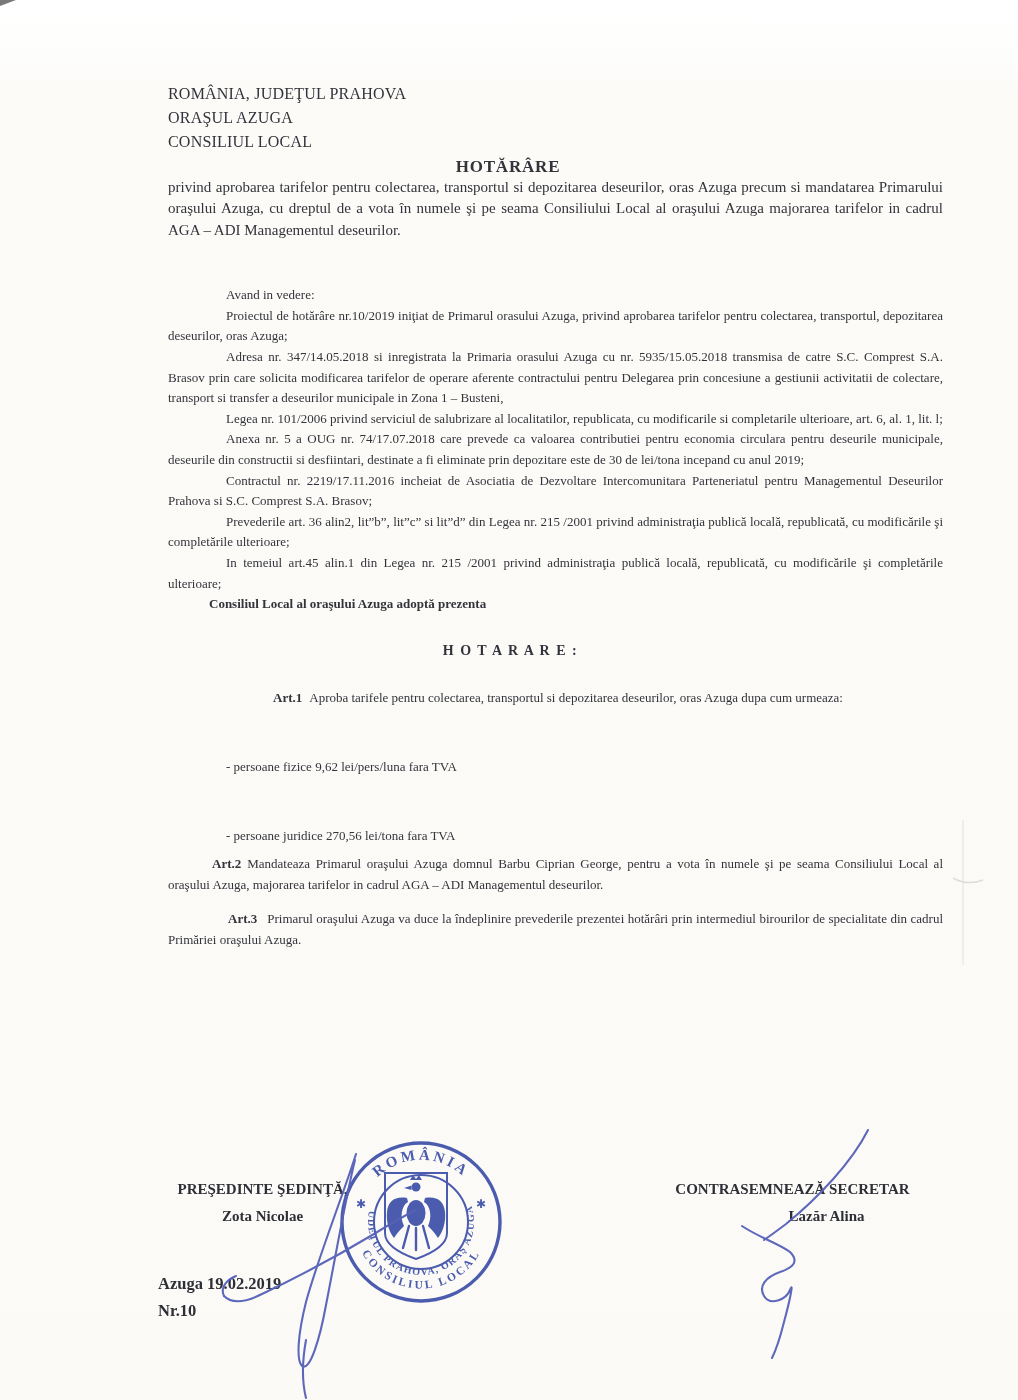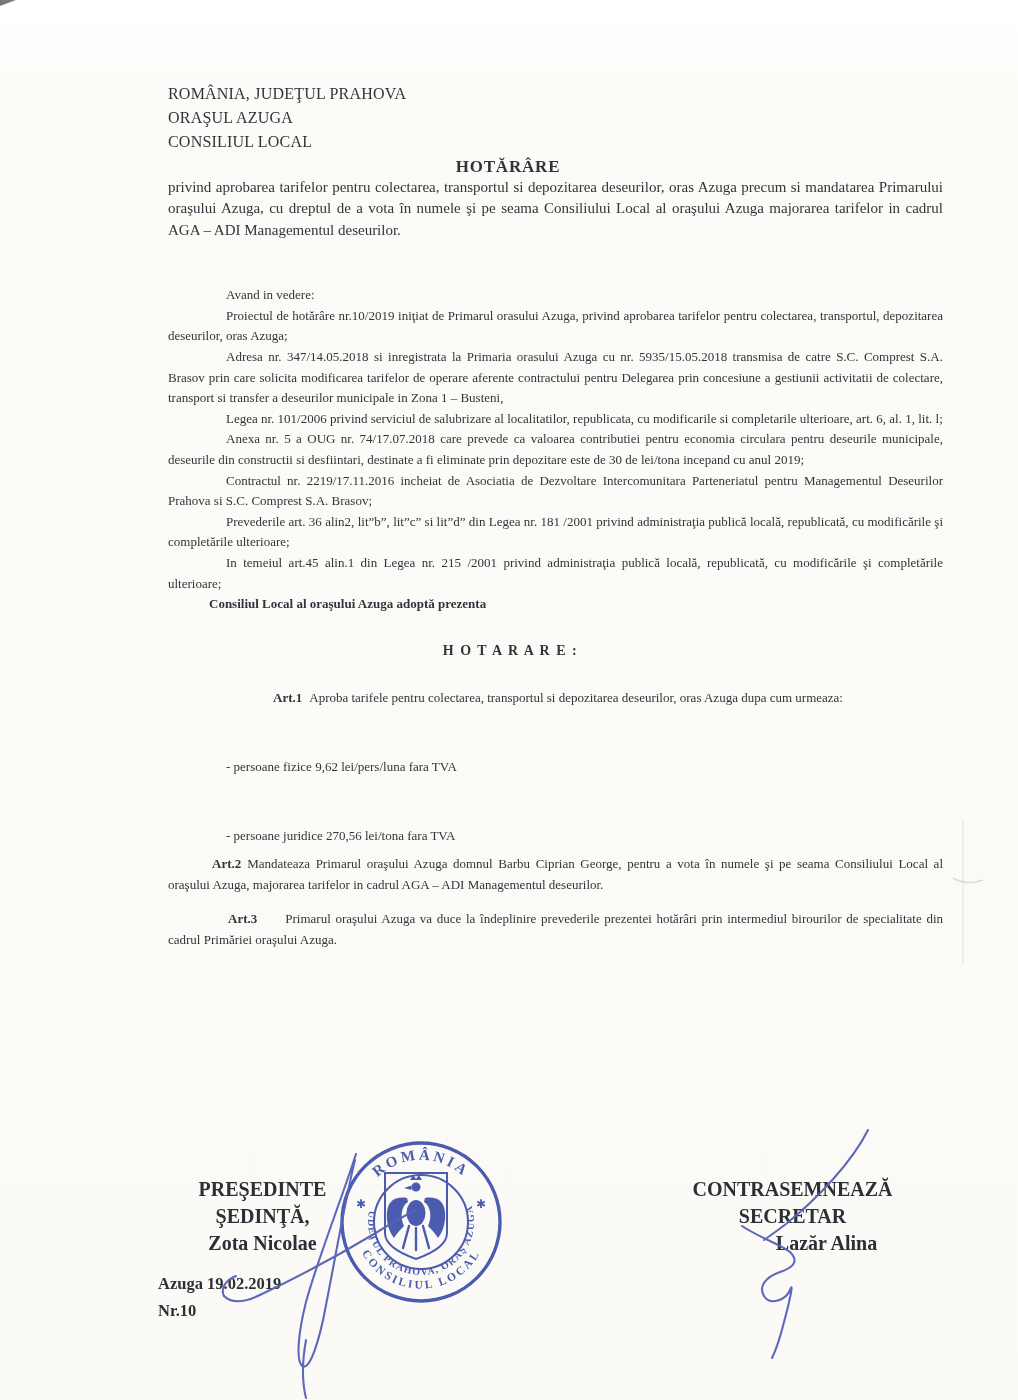--- a/index.html
+++ b/index.html
@@ -19,23 +19,23 @@
   .preamble{margin-top:44px;}
   p{margin:0;font-size:13px;line-height:20.6px;text-align:justify;text-indent:58px;}
   p.adopt{font-weight:bold;text-indent:41px;text-align:left;}
   .hot-heading{margin-top:26px;padding-right:90px;text-align:center;text-indent:0;
     font-weight:bold;font-size:14px;letter-spacing:1.5px;}
   .art b{margin-right:7px;}
   .art.a1{margin-top:27px;text-indent:105px;}
   .art.a2{margin-top:8px;text-indent:44px;}
   .art.a2 b{margin-right:6px;}
   .art.a3{margin-top:14px;text-indent:60px;}
-  .art.a3 b{margin-right:28px;}
+  .art.a3 b{margin-right:10px;}
   .tariff{text-indent:58px;text-align:left;margin-top:48px;}
-  .sig-block{position:absolute;text-align:center;font-weight:bold;font-size:20px;line-height:27px;color:#2e2f36;}
+  .sig-block{position:absolute;text-align:center;font-weight:bold;font-size:15px;line-height:27px;color:#2e2f36;}
   .president{left:160px;top:1176px;width:205px;}
   .secretary{left:645px;top:1176px;width:295px;}
   .secretary .name{position:relative;left:34px;}
   .datenr{position:absolute;left:158px;top:1270px;font-weight:bold;font-size:16.5px;line-height:27px;color:#2e2f36;text-align:left;}
   .stamp{position:absolute;left:336px;top:1136px;}
   .overlay{position:absolute;left:0;top:0;width:1018px;height:1400px;pointer-events:none;}
 </style>
 </head>
 <body>
 
@@ -53,21 +53,21 @@
 
     <div class="subtitle">privind aprobarea  tarifelor pentru colectarea, transportul si depozitarea deseurilor, oras Azuga precum si mandatarea Primarului oraşului Azuga, cu dreptul de a vota în numele şi pe seama Consiliului Local al oraşului Azuga majorarea tarifelor in cadrul AGA – ADI Managementul deseurilor.</div>
 
     <div class="preamble">
       <p>Avand in vedere:</p>
       <p>Proiectul de hotărâre nr.10/2019  iniţiat de Primarul orasului Azuga, privind aprobarea  tarifelor pentru colectarea, transportul, depozitarea deseurilor, oras Azuga;</p>
       <p>Adresa nr. 347/14.05.2018 si inregistrata la Primaria orasului Azuga cu nr. 5935/15.05.2018 transmisa de catre S.C. Comprest S.A. Brasov prin care solicita modificarea tarifelor de operare aferente contractului pentru Delegarea prin concesiune a gestiunii activitatii de colectare, transport si transfer a deseurilor municipale in Zona 1 – Busteni,</p>
       <p>Legea nr. 101/2006 privind serviciul de salubrizare al localitatilor, republicata, cu modificarile si completarile ulterioare, art. 6, al. 1, lit. l;</p>
       <p>Anexa nr. 5 a OUG nr. 74/17.07.2018 care prevede ca valoarea contributiei pentru economia circulara pentru deseurile municipale, deseurile din constructii si desfiintari, destinate a fi eliminate prin depozitare este de 30 de lei/tona incepand cu anul 2019;</p>
       <p>Contractul nr. 2219/17.11.2016 incheiat de Asociatia de Dezvoltare Intercomunitara Parteneriatul pentru Managementul Deseurilor Prahova si S.C. Comprest S.A. Brasov;</p>
-      <p>Prevederile art. 36 alin2, lit”b”, lit”c”  si lit”d” din Legea nr. 181 /2001 privind administraţia publică locală, republicată, cu modificările şi completările ulterioare;</p>
+      <p>Prevederile art. 36 alin2, lit”b”, lit”c”  si lit”d” din Legea nr. 215 /2001 privind administraţia publică locală, republicată, cu modificările şi completările ulterioare;</p>
       <p>In temeiul art.45 alin.1 din Legea nr. 215 /2001 privind administraţia publică locală, republicată, cu modificările şi completările ulterioare;</p>
       <p class="adopt">Consiliul Local al oraşului Azuga adoptă prezenta</p>
     </div>
 
     <p class="hot-heading">H O T A R A R E :</p>
 
     <p class="art a1">
       <b>Art.1</b><span>Aproba tarifele pentru colectarea, transportul si depozitarea deseurilor, oras Azuga dupa cum urmeaza:</span>
     </p>
     <p class="tariff">- persoane fizice 9,62 lei/pers/luna fara TVA</p>

